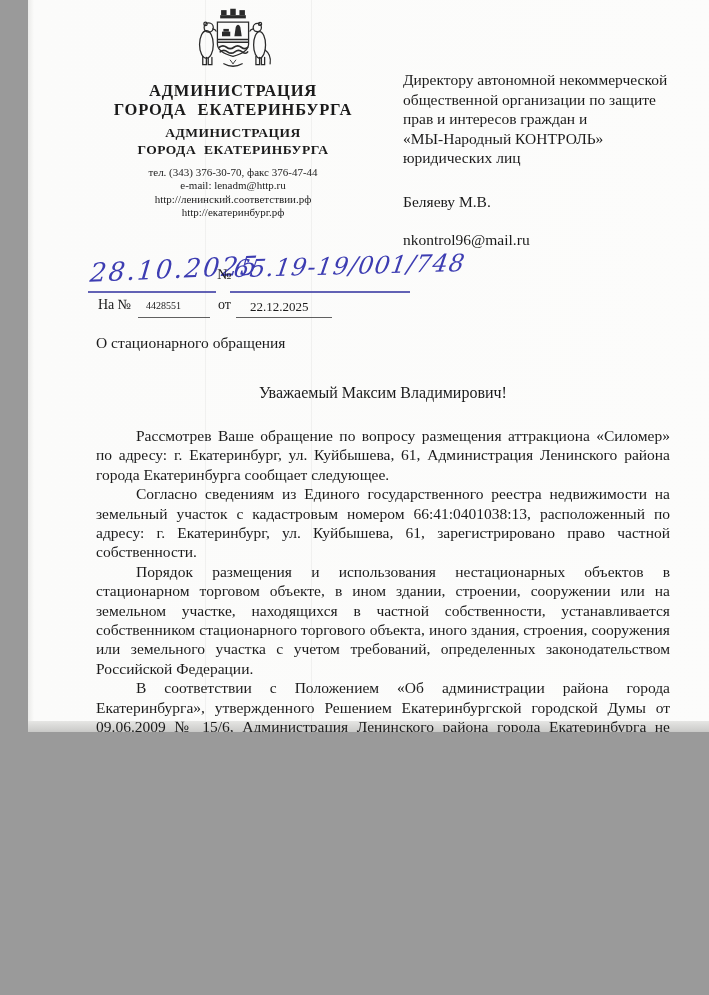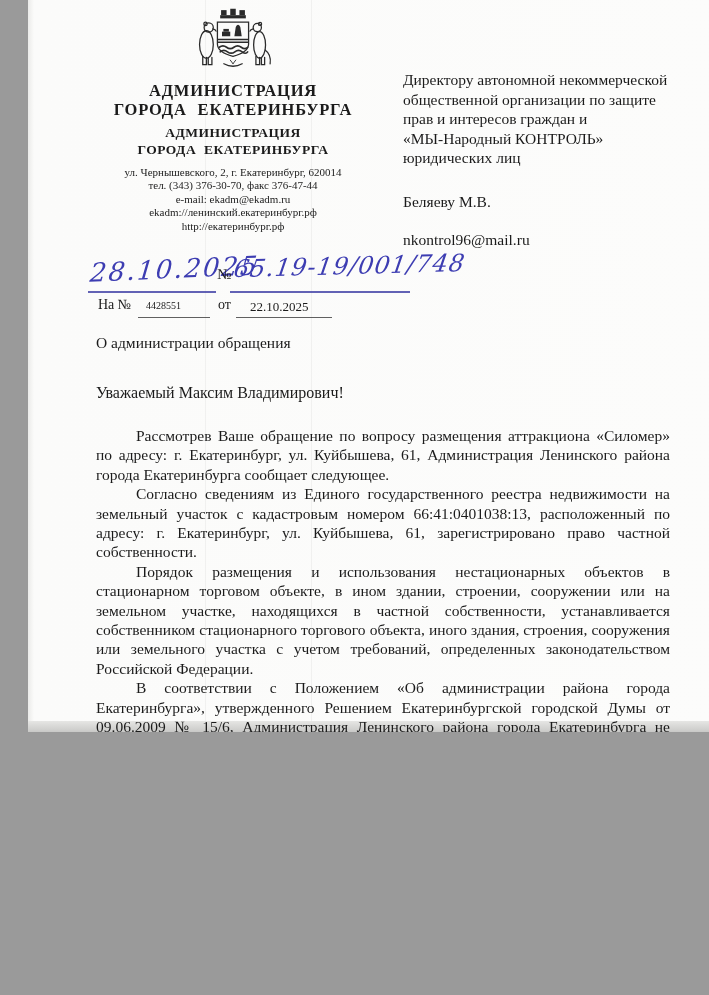--- a/index.html
+++ b/index.html
@@ -31,21 +31,21 @@
   .rule.r1{left:60px;top:291px;width:128px;}
   .rule.r2{left:202px;top:291px;width:180px;}
   .rule.thin{height:1px;background:#3a3a3a;opacity:.8;}
   .rule.r3{left:110px;top:317px;width:72px;}
   .rule.r4{left:208px;top:317px;width:96px;}
   .ref-label{position:absolute;font-size:14px;}
   .in-num{position:absolute;left:118px;top:300px;font-size:10px;}
   .in-date{position:absolute;left:222px;top:299px;font-size:13px;}
 
   .subject{position:absolute;left:68px;top:334px;font-size:15.5px;}
-  .salutation{position:absolute;left:68px;top:384px;width:574px;text-align:left;font-size:16px;}
+  .salutation{position:absolute;left:68px;top:384px;width:574px;text-align:center;font-size:16px;}
 
   .body-text{position:absolute;left:68px;top:426px;width:574px;font-size:15.5px;line-height:19.4px;}
   .body-text p{margin:0;text-indent:40px;text-align:justify;}
 
   .sig-left{position:absolute;left:68px;top:816px;font-size:15.5px;line-height:21px;}
   .sig-name{position:absolute;left:576px;top:831px;width:114px;text-align:right;font-size:15.5px;}
   .sig-svg{position:absolute;left:300px;top:768px;width:280px;height:162px;}
 
   .barcode{position:absolute;left:395px;top:937px;width:168px;height:39px;}
   .doc-code{position:absolute;left:600px;top:946px;font-size:12.5px;color:#222;}
@@ -95,24 +95,23 @@
     </div>
     <div class="org1">
       <div>АДМИНИСТРАЦИЯ</div>
       <div>ГОРОДА ЕКАТЕРИНБУРГА</div>
     </div>
     <div class="org2">
       <div>АДМИНИСТРАЦИЯ</div>
       <div>ГОРОДА ЕКАТЕРИНБУРГА</div>
     </div>
     <div class="contact">
-      <div>ул. Чернышевского, 2, г. Екатеринбург, 620014</div>
       <div>тел. (343) 376-30-70, факс 376-47-44</div>
-      <div>e-mail: ekadm@ekadm.ru</div>
-      <div>ekadm://ленинский.екатеринбург.рф</div>
+      <div>e-mail: lenadm@http.ru</div>
+      <div>http://ленинский.соответствии.рф</div>
       <div>http://екатеринбург.рф</div>
     </div>
   </div>
 
   <div class="recipient">
     <div>Директору автономной некоммерческой</div>
     <div>общественной организации по защите</div>
     <div>прав и интересов граждан и</div>
     <div>«МЫ-Народный КОНТРОЛЬ»</div>
     <div>юридических лиц</div>
@@ -122,24 +121,24 @@
 
   <div class="hand hw-date">28.10.2025</div>
   <div class="no-sign">№</div>
   <div class="hand hw-num">65.19-19/001/748</div>
   <div class="rule r1"></div>
   <div class="rule r2"></div>
   <div class="ref-label" style="left:70px;top:297px">На №</div>
   <div class="in-num">4428551</div>
   <div class="rule thin r3"></div>
   <div class="ref-label" style="left:190px;top:297px">от</div>
-  <div class="in-date">22.10.2025</div>
+  <div class="in-date">22.12.2025</div>
   <div class="rule thin r4"></div>
 
-  <div class="subject">О администрации обращения</div>
+  <div class="subject">О стационарного обращения</div>
   <div class="salutation">Уважаемый Максим Владимирович!</div>
 
   <div class="body-text">
     <p>Рассмотрев Ваше обращение по вопросу размещения аттракциона «Силомер» по адресу: г. Екатеринбург, ул. Куйбышева, 61, Администрация Ленинского района города Екатеринбурга сообщает следующее.</p>
     <p>Согласно сведениям из Единого государственного реестра недвижимости на земельный участок с кадастровым номером 66:41:0401038:13, расположенный по адресу: г. Екатеринбург, ул. Куйбышева, 61, зарегистрировано право частной собственности.</p>
     <p>Порядок размещения и использования нестационарных объектов в стационарном торговом объекте, в ином здании, строении, сооружении или на земельном участке, находящихся в частной собственности, устанавливается собственником стационарного торгового объекта, иного здания, строения, сооружения или земельного участка с учетом требований, определенных законодательством Российской Федерации.</p>
     <p>В соответствии с Положением «Об администрации района города Екатеринбурга», утвержденного Решением Екатеринбургской городской Думы от 09.06.2009 № 15/6, Администрация Ленинского района города Екатеринбурга не вправе проводить проверки в отношении субъектов предпринимательской деятельности и вмешиваться в их хозяйствующую деятельность.</p>
   </div>
 
   <div class="sig-left">

